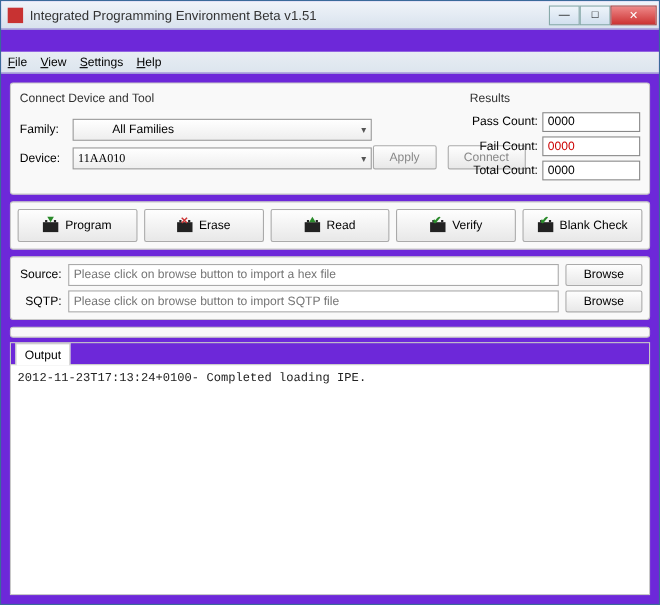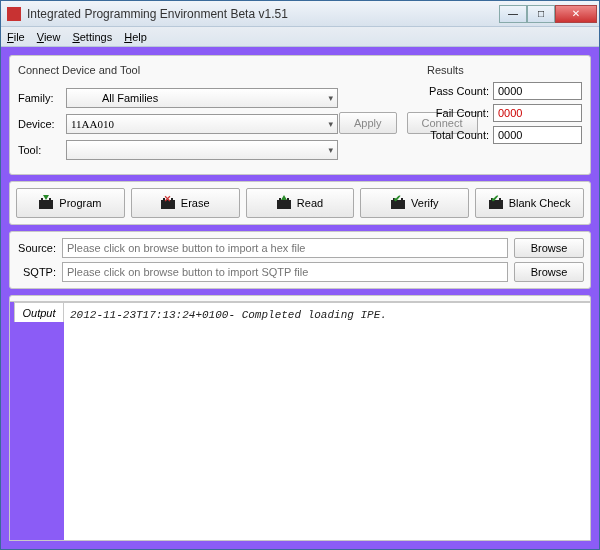--- a/index.html
+++ b/index.html
@@ -1,24 +1,24 @@
 <!DOCTYPE html>
 <html><head>
 <meta charset="utf-8">
 <style>
 * { box-sizing: border-box; margin: 0; padding: 0; }
 body { font-family: "Segoe UI", Tahoma, sans-serif; font-size: 11px; background: #5a8ab8; width: 600px; height: 550px; overflow: hidden; }
-.window { width: 600px; height: 550px; background: #8b5cf6; border: 1px solid #3a6a9a; display: flex; flex-direction: column; }
+.window { width: 600px; height: 550px; background: #6d28d9; border: 1px solid #3a6a9a; display: flex; flex-direction: column; }
 .titlebar { height: 26px; background: linear-gradient(#f0f4f9, #d8e2ed); display: flex; align-items: center; padding: 0 2px 0 6px; border-bottom: 1px solid #b8c8d8; }
 .app-icon { width: 14px; height: 14px; background: #c83232; margin-right: 6px; }
 .title-text { flex: 1; font-size: 12px; color: #333; }
 .winbtns { display: flex; gap: 0; }
 .winbtn { width: 28px; height: 18px; border: 1px solid #8aa; background: linear-gradient(#eef4fa,#d2e0ee); font-size: 10px; display: flex; align-items: center; justify-content: center; cursor: pointer; }
 .winbtn.close { background: linear-gradient(#e88,#c33); color: #fff; width: 42px; border-color: #a44; }
-.menubar { height: 20px; background: linear-gradient(#e8edf3, #dce5ee); display: flex; align-items: center; padding: 0 6px; gap: 12px; border-bottom: 1px solid #b8c8d8; font-size: 11px; }
+.menubar { height: 20px; background: linear-gradient(#e8edf3, #dce5ee); display: flex; align-items: center; padding: 0 6px; gap: 12px; border-bottom: 1px solid #b8c8d8; font-size: 11px; margin-top: 20px; }
 .menubar span { cursor: pointer; }
 .menubar span u { text-decoration: underline; }
 .content { flex: 1; padding: 8px; display: flex; flex-direction: column; gap: 6px; overflow: hidden; }
 .panel { border: 1px solid #c8c8c8; border-radius: 3px; padding: 8px; background: #f9f9f9; }
 .top-row { display: flex; gap: 8px; }
 .left-top { flex: 1; display: flex; flex-direction: column; gap: 6px; }
 .fieldset-label { font-size: 11px; color: #333; margin-bottom: 6px; }
 .form-row { display: flex; align-items: center; gap: 6px; margin-bottom: 6px; }
 .form-label { width: 42px; font-size: 11px; }
 .combo { height: 20px; border: 1px solid #999; background: linear-gradient(#fff,#eee); padding: 0 4px; font-size: 11px; position: relative; display: flex; align-items: center; }
@@ -37,21 +37,21 @@
 .chip-body::before { left: 2px; }
 .chip-body::after { right: 2px; }
 .arrow-down { position: absolute; top: -2px; left: 4px; width: 0; height: 0; border-left: 3px solid transparent; border-right: 3px solid transparent; border-top: 5px solid #2a8a2a; }
 .arrow-up { position: absolute; top: -2px; left: 4px; width: 0; height: 0; border-left: 3px solid transparent; border-right: 3px solid transparent; border-bottom: 5px solid #2a8a2a; }
 .x-mark { position: absolute; top: -3px; left: 3px; color: #c33; font-size: 9px; font-weight: bold; }
 .check-mark { position: absolute; top: -4px; left: 2px; color: #2a8a2a; font-size: 10px; font-weight: bold; }
 .source-row { display: flex; align-items: center; gap: 6px; }
 .source-label { width: 40px; text-align: right; font-size: 11px; }
 .source-input { flex: 1; height: 20px; border: 1px solid #aaa; background: #fff; padding: 0 4px; font-size: 11px; color: #999; }
 .browse-btn { width: 70px; height: 20px; border: 1px solid #aaa; background: linear-gradient(#fefefe,#e8e8e8); font-size: 11px; border-radius: 2px; cursor: pointer; }
-.output-section { flex: 1; display: flex; flex-direction: row; border: 1px solid #c8c8c8; margin: 0 8px 8px 8px; font-style: italic; }
+.output-section { flex: 1; display: flex; flex-direction: column; border: 1px solid #c8c8c8; margin: 0 8px 8px 8px; }
 .output-tab { width: 50px; height: 20px; border: 1px solid #c8c8c8; border-bottom: none; background: #fff; font-size: 11px; display: flex; align-items: center; justify-content: center; margin-left: 4px; margin-top: -1px; position: relative; top: 1px; }
 .output-body { flex: 1; border-top: 1px solid #c8c8c8; background: #fff; padding: 6px; font-family: "Courier New", monospace; font-size: 11px; color: #222; overflow: auto; }
 </style>
 </head>
 <body>
 
 <div class="window">
   <div class="titlebar">
     <div class="app-icon"></div>
     <div class="title-text">Integrated Programming Environment Beta v1.51</div>
@@ -80,26 +80,20 @@
               <div class="form-row">
                 <div class="form-label">Family:</div>
                 <div class="combo" style="flex:1;padding-left:35px;">
                     <span>All Families</span>
                   </div>
               </div>
               <div class="form-row">
                 <div class="form-label">Device:</div>
                 <div class="combo" style="flex:1;font-family:Liberation Serif, serif;">
                     <span>11AA010</span>
-                  </div>
-              </div>
-              <div class="form-row">
-                <div class="form-label">Tool:</div>
-                <div class="combo" style="flex:1;">
-                    <span></span>
                   </div>
               </div>
             </div>
             <div style="width:80px; display:flex; gap:10px; padding-top:24px;">
               <button class="btn">Apply</button>
               <button class="btn">Connect</button>
             </div>
           </div>
         </div>
         <div class="right-top">

